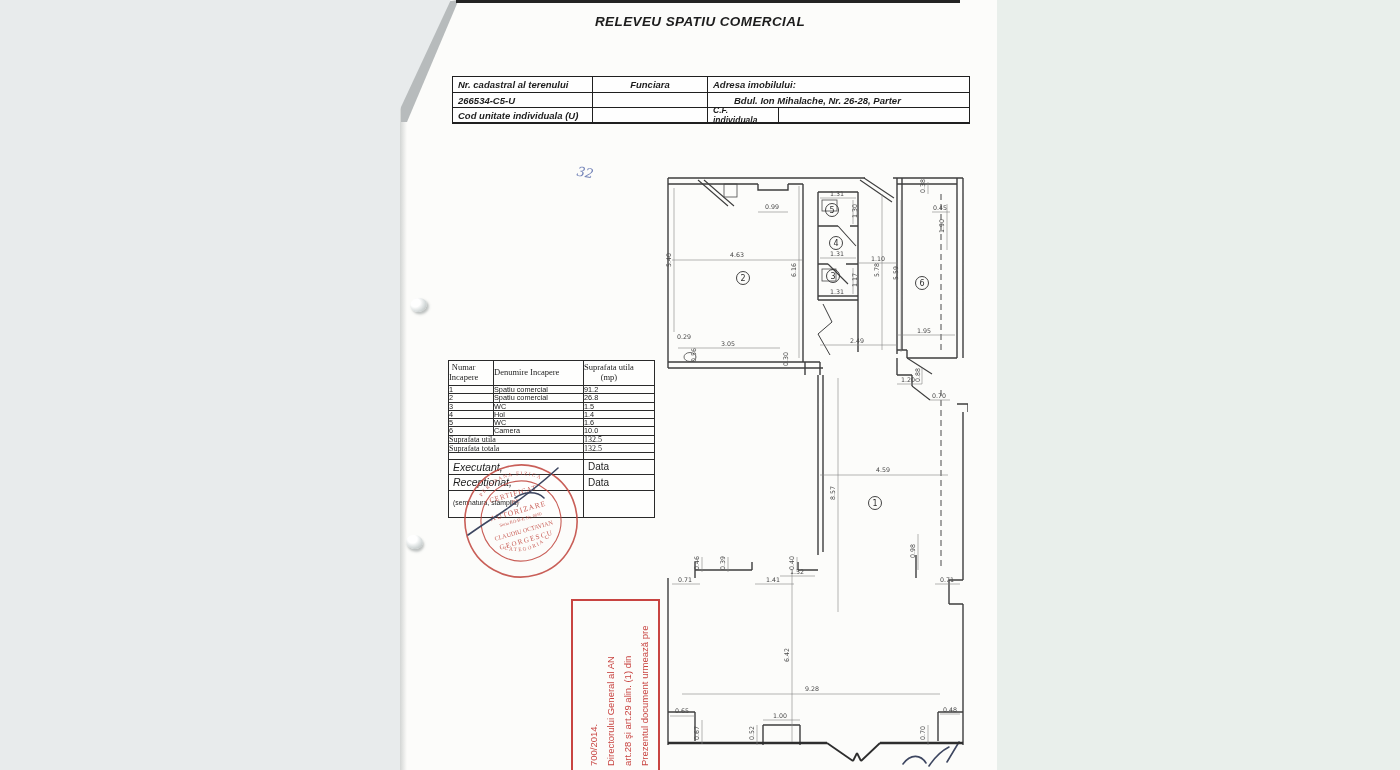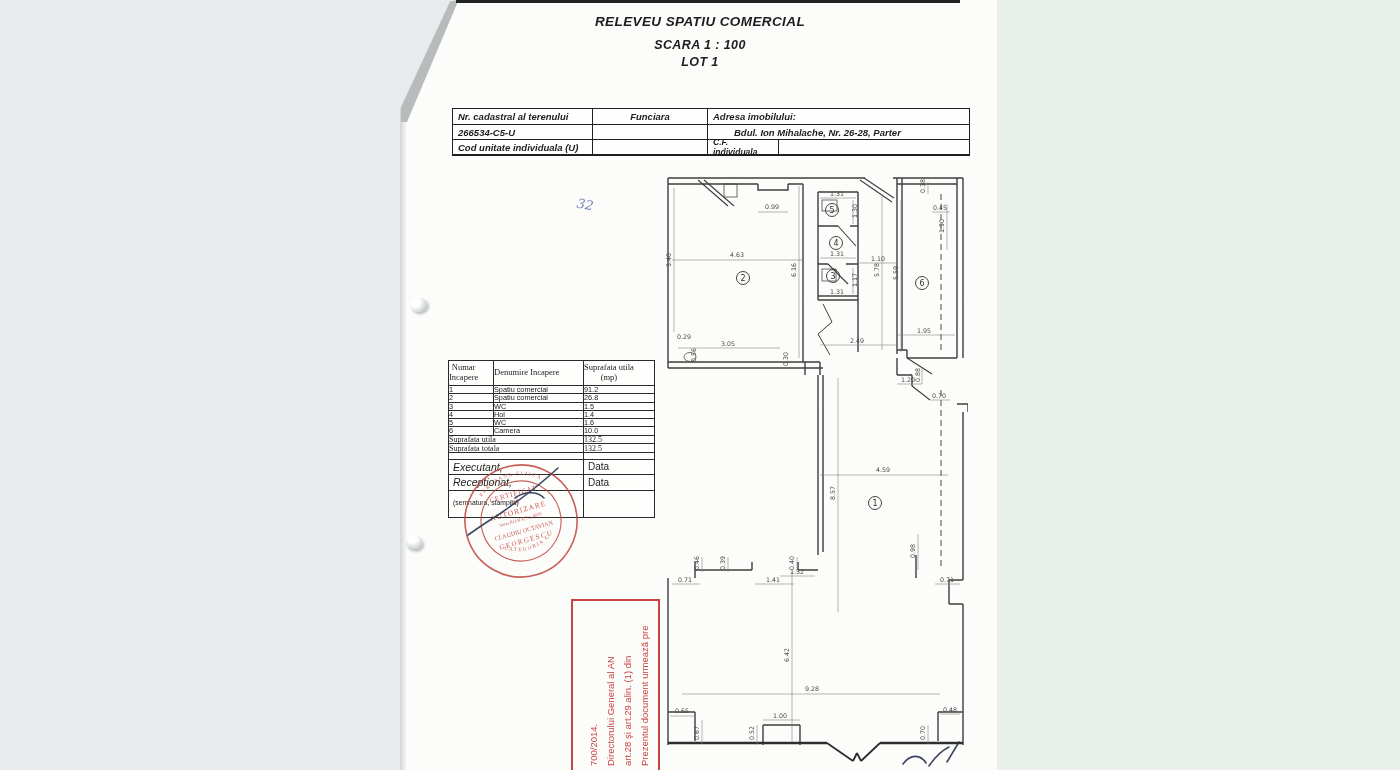--- a/index.html
+++ b/index.html
@@ -22,21 +22,21 @@
 
   
   .title{position:absolute;left:420px;width:560px;text-align:center;
       font-weight:bold;font-style:italic;letter-spacing:.4px;}
   .t1{top:14px;font-size:13.5px;}
   .t2{top:38px;font-size:12.5px;}
   .t3{top:55px;font-size:12.5px;}
 
   
   .htable{position:absolute;left:452px;top:76px;width:516px;border:1.6px solid #1f1f1f;
-      font-size:9.5px;font-weight:bold;font-style:italic;background:#fefefe;margin-top:32px;}
+      font-size:9.5px;font-weight:bold;font-style:italic;background:#fefefe;}
   .hrow{display:flex;border-bottom:1px solid #1f1f1f;}
   .hrow:last-child{border-bottom:none;}
   .hcell{padding:1px 5px;border-right:1px solid #1f1f1f;display:flex;align-items:center;box-sizing:border-box;}
   .hcell:last-child{border-right:none;}
   .hc1{width:140px;}
   .hc2{width:115px;justify-content:center;}
   .hc3{flex:1;}
   .hc3a{width:71px;}
   .hc3b{flex:1;justify-content:flex-start;padding-left:26px;font-size:8px;}
   .r1{height:15px;}.r2{height:14px;}.r3{height:15px;}.r4{height:14px;}
@@ -81,22 +81,20 @@
 <div class="stage">
   <div class="bg-right"></div>
   <div class="page"></div>
   <div class="fold-under"></div>
   <div class="fold-outer"></div>
   <div class="scan-line"></div>
   <div class="hole h1"></div>
   <div class="hole h2"></div>
 
   <div class="title t1">RELEVEU SPATIU COMERCIAL</div>
-  <div class="title t2">SCARA 1 : 100</div>
-  <div class="title t3">LOT 1</div>
 
   <div class="htable">
     <div class="hrow r1">
       <div class="hcell hc1">Nr. cadastral al terenului</div>
       <div class="hcell hc2">Funciara</div>
       <div class="hcell hc3">Adresa imobilului:</div>
     </div>
     <div class="hrow r2">
       <div class="hcell hc1">266534-C5-U</div>
       <div class="hcell hc2"></div>

